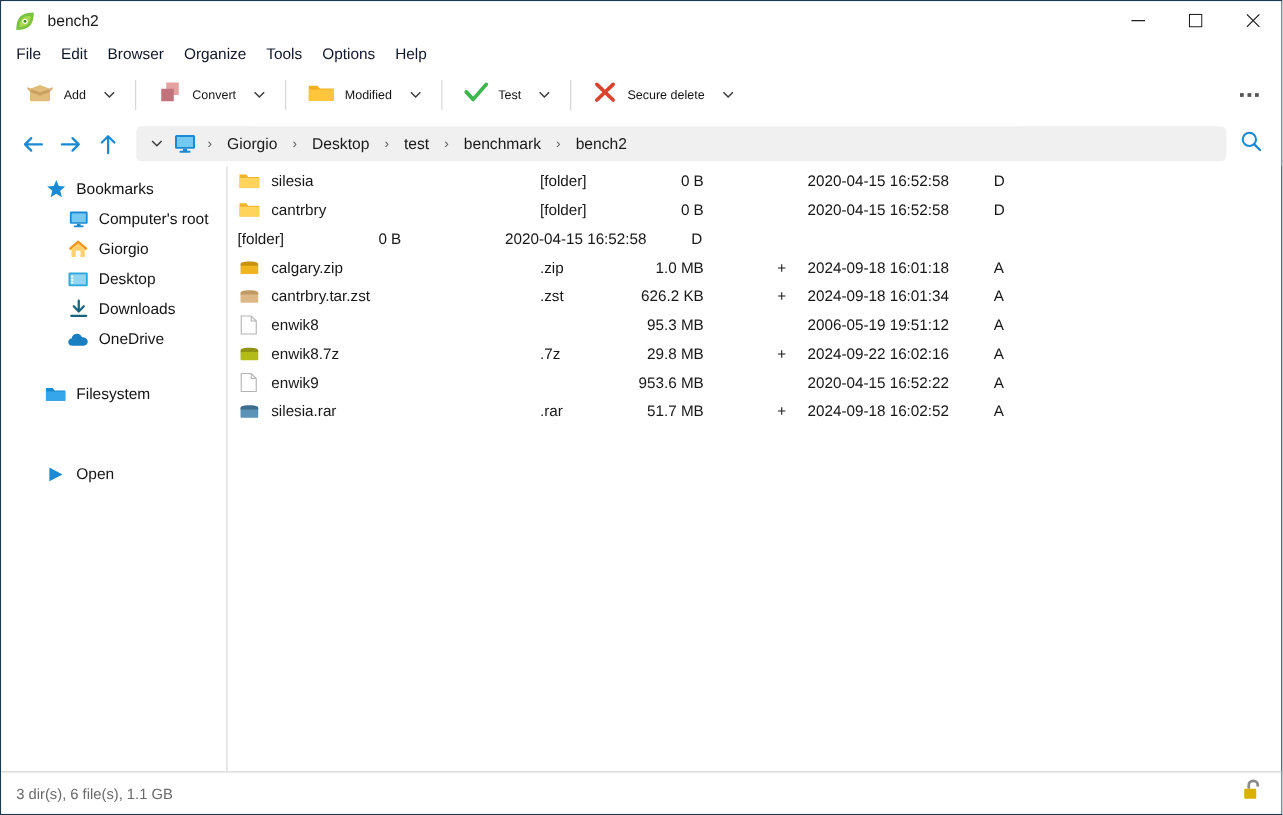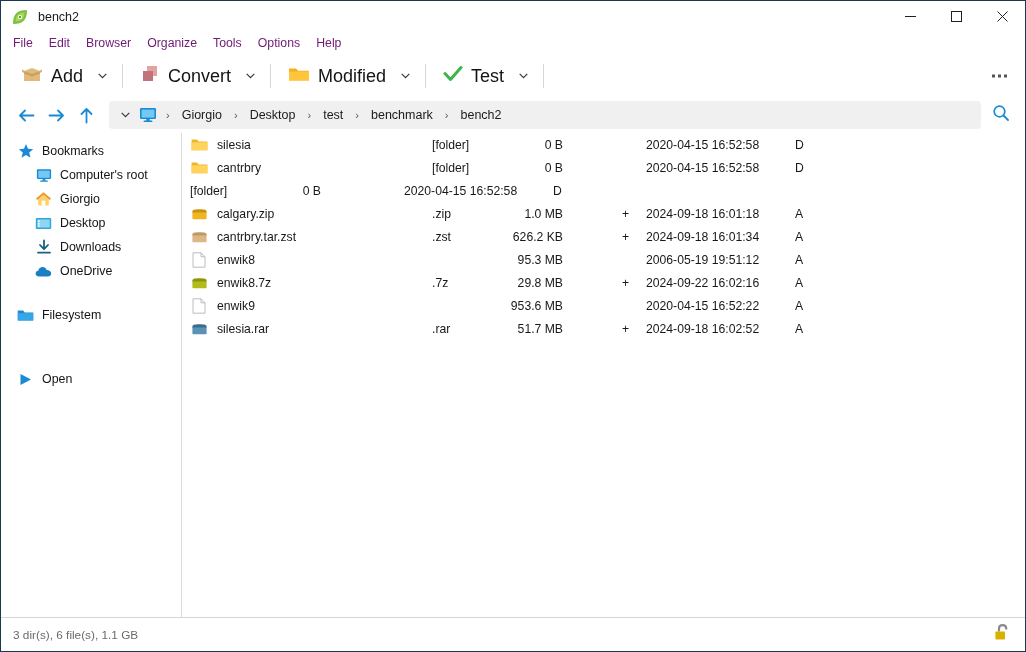--- a/index.html
+++ b/index.html
@@ -39,41 +39,41 @@
   .win-btn svg { display:block; }
 
   
   .menubar {
     height: 22px; flex: 0 0 22px;
     display: flex; align-items: center;
     padding-left: 9px;
     background: #ffffff;
   }
   .menu-item {
-    font-size: 12.3px; color: #701a75;
+    font-size: 12.3px; color: #0f172a;
     padding: 2px 8px;
     white-space: nowrap;
   }
   .menu-item:first-child { padding-left: 3px; }
 
   
   .toolbar {
     height: 44px; flex: 0 0 44px;
     display: flex; align-items: center;
     background: #ffffff;
     padding-left: 12px;
     position: relative;
   }
   .tb-group { display: flex; align-items: center; height: 34px; }
   .tb-btn {
     display: flex; align-items: center; gap: 8px;
     height: 32px; padding: 0 8px;
     border-radius: 3px;
   }
-  .tb-label { font-size: 18px; color: #141414; white-space: nowrap; }
+  .tb-label { font-size: 10px; color: #141414; white-space: nowrap; }
   .tb-arrow {
     width: 22px; height: 32px;
     display: flex; align-items: center; justify-content: center;
     border-radius: 3px;
   }
   .tb-sep { width: 1px; height: 24px; background: #d7d7d7; margin: 0 9px; }
   .tb-overflow {
     position: absolute; right: 12px; top: 50%; transform: translateY(-50%);
     display: flex; gap: 3px; padding: 6px;
   }
@@ -137,20 +137,21 @@
     border-right: 1px solid #dcdcdc;
     padding-top: 6px;
     overflow: hidden;
   }
   .side-item {
     display: flex; align-items: center;
     height: 24px; gap: 8px;
     padding-left: 16px;
     font-size: 12.4px; color: #141414;
     white-space: nowrap;
+    margin-left: 19px;
   }
   .side-item.indent { padding-left: 34px; }
   .side-ico { width: 17px; height: 17px; display: flex; align-items: center; justify-content: center; flex: 0 0 17px;}
   .side-gap { height: 20px; }
 
   
   .filelist { flex: 1 1 auto; display: flex; flex-direction: column; min-width: 0; }
   .fl-header {
     height: 25px; flex: 0 0 25px;
     display: flex; align-items: center;
@@ -309,20 +310,35 @@
       </div>
       <div class="tb-arrow">
         <svg width="9" height="6" viewBox="0 0 9 6">
             <path d="M0.7 0.8 L4.5 4.6 L8.3 0.8" fill="none" stroke="#3a3a3a" stroke-width="1.2"></path>
           </svg>
       </div>
     </div>
 
     <div class="tb-sep"></div>
 
+    <div class="tb-group">
+      <div class="tb-btn">
+        <span>
+          <svg width="20" height="18" viewBox="0 0 20 18">
+            <path d="M3.5 2.5 L16.5 15 M16.5 2.5 L3.5 15" fill="none" stroke="#d9442e" stroke-width="3" stroke-linecap="round"></path>
+          </svg>
+        </span>
+        <span class="tb-label">Secure delete</span>
+      </div>
+      <div class="tb-arrow">
+        <svg width="9" height="6" viewBox="0 0 9 6">
+            <path d="M0.7 0.8 L4.5 4.6 L8.3 0.8" fill="none" stroke="#3a3a3a" stroke-width="1.2"></path>
+          </svg>
+      </div>
+    </div>
 
     <div class="tb-overflow">
       <i></i>
       <i></i>
       <i></i>
     </div>
   </div>
 
   <div class="addressbar">
     <div class="nav-btn">

